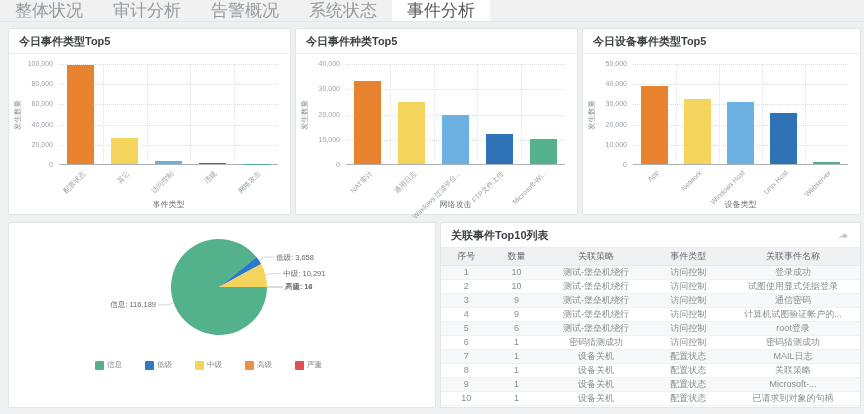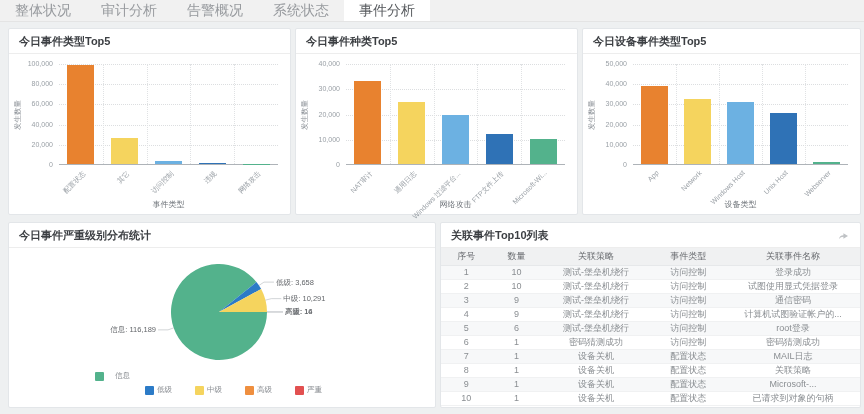--- a/index.html
+++ b/index.html
@@ -2,21 +2,21 @@
 <html><head>
 <meta charset="utf-8">
 <style>
   * { margin:0; padding:0; box-sizing:border-box; }
   html,body { width:864px; height:414px; overflow:hidden; }
   body { font-family:"Liberation Sans","DejaVu Sans",sans-serif; background:#eef0f1; }
   .page { position:relative; width:864px; height:414px; }
 
   
   .tabbar { height:22px; background:#f1f1f1; border-bottom:1px solid #e4e4e4; display:flex; }
-  .tab { padding:0 15px; line-height:21px; font-size:14px; color:#979a9e; cursor:pointer; white-space:nowrap; }
+  .tab { padding:0 15px; line-height:21px; font-size:17px; color:#979a9e; cursor:pointer; white-space:nowrap; }
   .tab.active { background:#fff; color:#55585c; }
 
   
   .panel { position:absolute; background:#fff; border:1px solid #e3e6e9; border-radius:2px; }
   #p1 { left:8px;  top:28px;  width:283px; height:187px; }
   #p2 { left:295px; top:28px; width:283px; height:187px; }
   #p3 { left:582px; top:28px; width:279px; height:187px; }
   #p4 { left:8px;  top:222px; width:428px; height:186px; }
   #p5 { left:440px; top:222px; width:421px; height:186px; }
   .panel-title { height:25px; line-height:25px; padding:0 10px; font-size:11px; font-weight:bold;
@@ -164,40 +164,37 @@
         <span class="xlabel" style="left: 34.5px; top: 115px;">Network</span>
         <span class="xlabel" style="left: 77.5px; top: 115px;">Windows Host</span>
         <span class="xlabel" style="left: 120.5px; top: 115px;">Unix Host</span>
         <span class="xlabel" style="left: 163.5px; top: 115px;">Webserver</span>
         <span class="yname" style="left: 9px; top: 60.5px;">发生数量</span>
         <span class="xname" style="left: 50px; width: 215px; bottom: 3px;">设备类型</span>
       </div>
   </div>
 
   <div class="panel" id="p4">
-    <div class="panel-title">
-      <span>今日事件严重级别分布统计</span>
-    </div>
     <div class="panel-body" id="pieBody"><svg width="426" height="158">
           <path d="M210,64 L258.00,64.00 A48,48 0 1 1 247.48,34.01 Z" fill="#53b28c"></path>
           <path d="M164.71,79.89 L159.04,81.87 L149.04,81.87" fill="none" stroke="#b4b8bc" stroke-width="0.6"></path>
           <text x="147.04" y="84.37" text-anchor="end" font-size="7.5" fill="#63666a">信息: 116,189</text>
           <path d="M210,64 L247.48,34.01 A48,48 0 0 1 252.17,41.06 Z" fill="#2c7bc7"></path>
           <path d="M249.98,37.44 L254.98,34.11 L264.98,34.11" fill="none" stroke="#b4b8bc" stroke-width="0.6"></path>
           <text x="266.98" y="36.61" text-anchor="start" font-size="7.5" fill="#63666a">低级: 3,658</text>
           <path d="M210,64 L252.17,41.06 A48,48 0 0 1 258.00,63.93 Z" fill="#f5d45e"></path>
           <path d="M256.51,52.13 L262.32,50.65 L272.32,50.65" fill="none" stroke="#b4b8bc" stroke-width="0.6"></path>
           <text x="274.32" y="53.15" text-anchor="start" font-size="7.5" fill="#63666a">中级: 10,291</text>
           <path d="M210,64 L258.00,63.93 A48,48 0 0 1 258.00,63.97 Z" fill="#ef8f3f"></path>
           <path d="M258.00,63.95 L264.00,63.94 L274.00,63.94" fill="none" stroke="#b4b8bc" stroke-width="0.6"></path>
           <text x="276.00" y="66.44" text-anchor="start" font-size="7.5" fill="#63666a">高级: 16</text>
           <path d="M210,64 L258.00,63.97 A48,48 0 0 1 258.00,64.00 Z" fill="#e25050"></path>
           <path d="M258.00,63.98 L264.00,63.98 L274.00,63.98" fill="none" stroke="#b4b8bc" stroke-width="0.6"></path>
           <text x="276.00" y="66.48" text-anchor="start" font-size="7.5" fill="#63666a">严重: 14</text>
-        </svg><div class="legend-item" style="left: 86px; top: 123px; gap: 8px;">
+        </svg><div class="legend-item" style="left: 86px; top: 137px;">
           <span class="legend-swatch" style="background: rgb(83, 178, 140);"></span>
           <span class="legend-label">信息</span>
         </div><div class="legend-item" style="left: 136px; top: 137px;">
           <span class="legend-swatch" style="background: rgb(44, 123, 199);"></span>
           <span class="legend-label">低级</span>
         </div><div class="legend-item" style="left: 186px; top: 137px;">
           <span class="legend-swatch" style="background: rgb(245, 212, 94);"></span>
           <span class="legend-label">中级</span>
         </div><div class="legend-item" style="left: 236px; top: 137px;">
           <span class="legend-swatch" style="background: rgb(239, 143, 63);"></span>

